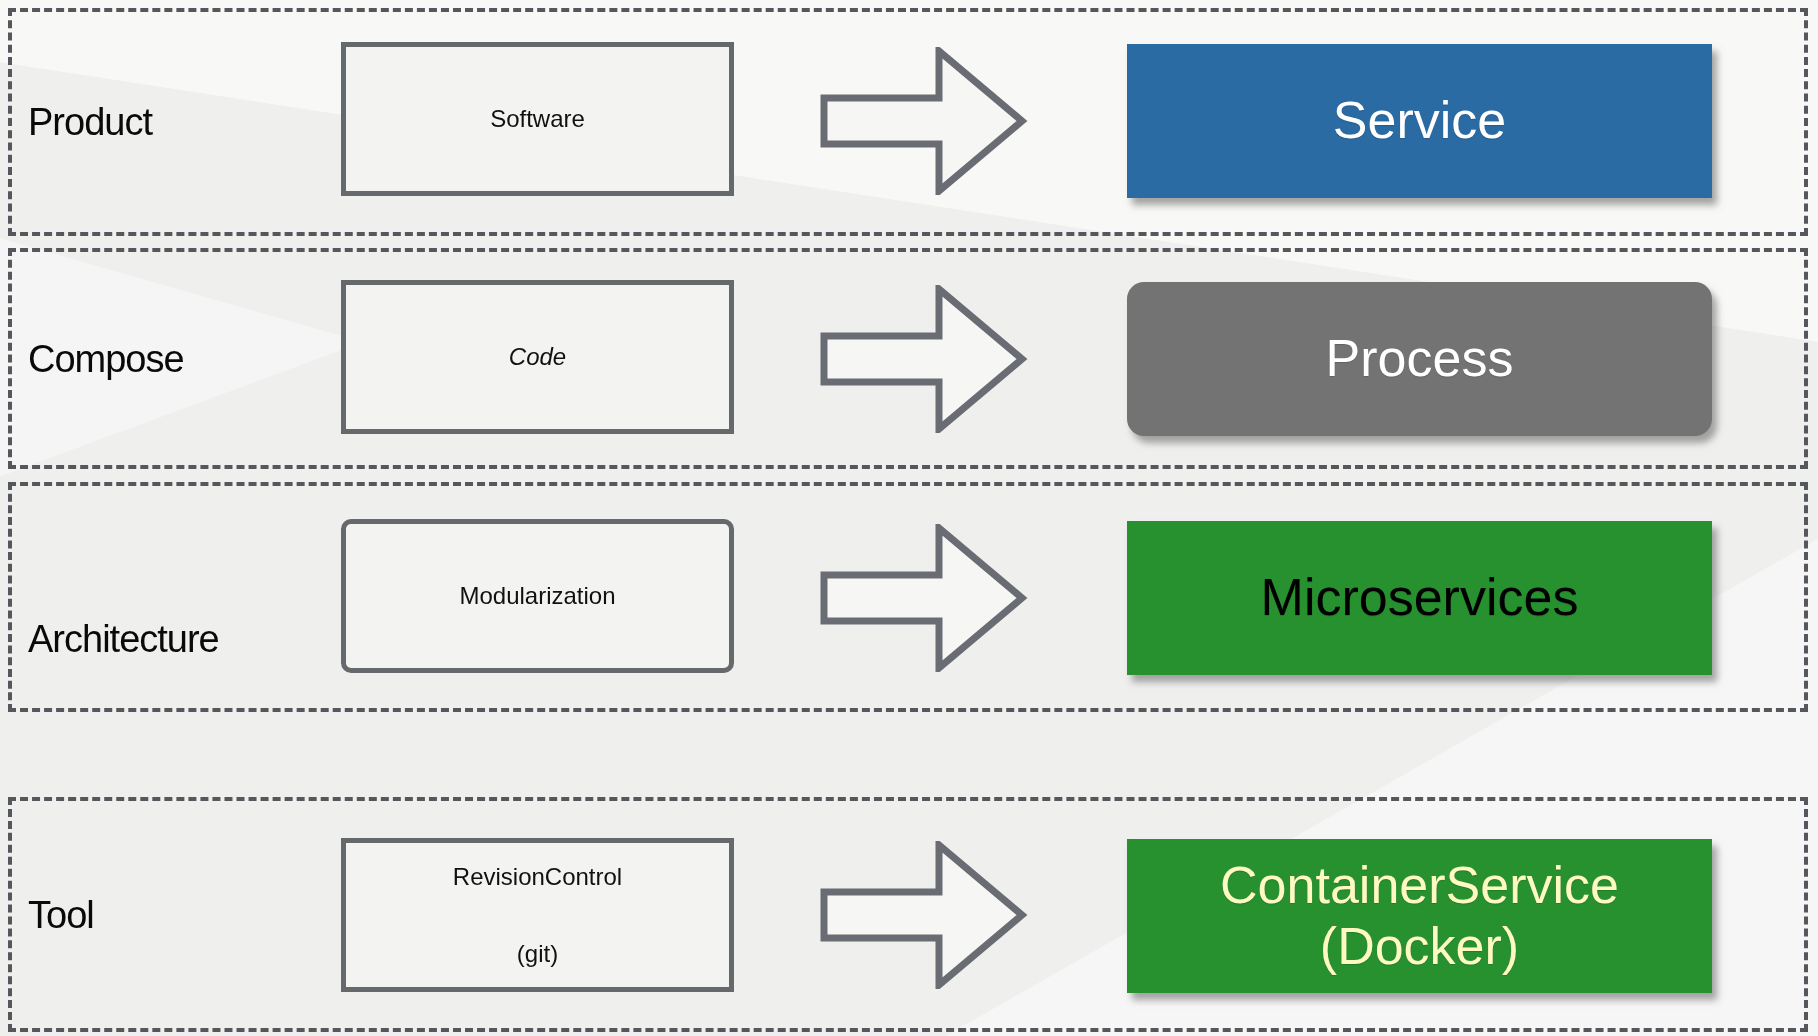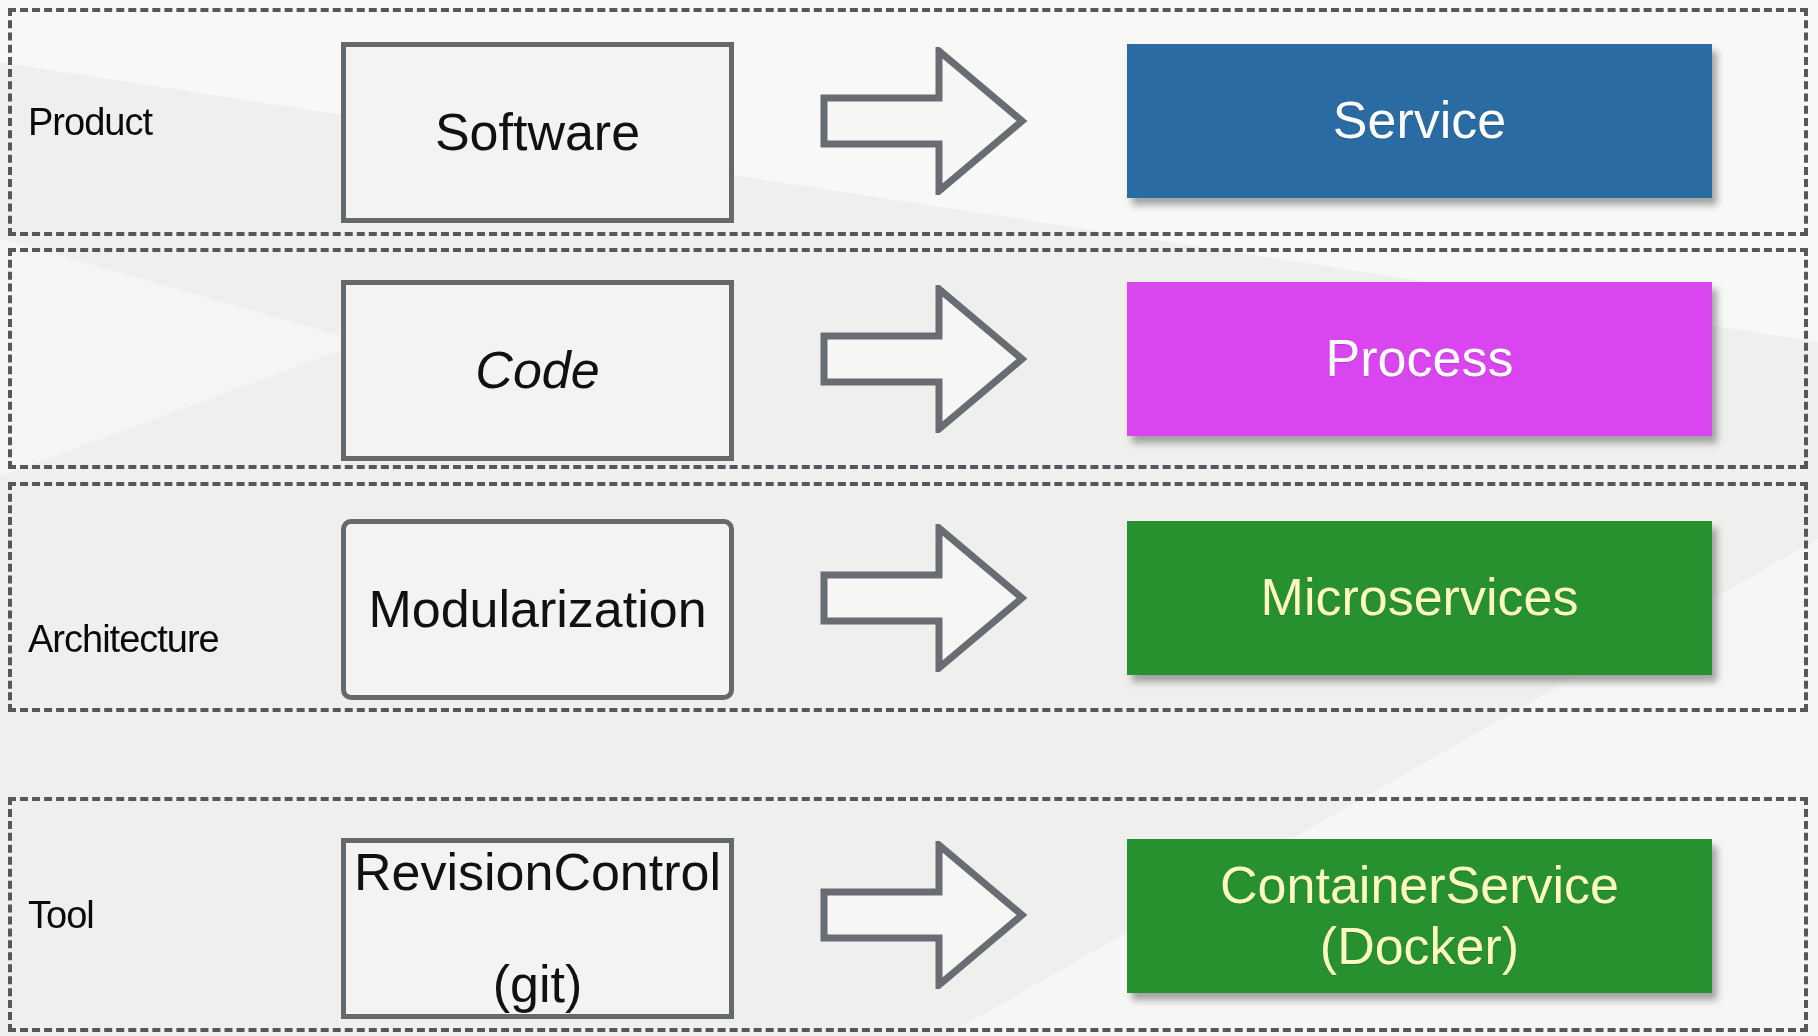--- a/index.html
+++ b/index.html
@@ -27,24 +27,24 @@
   .s4{top:797px;height:235px;}
 
   .row-label{
     position:absolute;left:28px;
     font-size:38px;line-height:62px;color:#0a0a0a;
     white-space:nowrap;letter-spacing:-1px;
   }
   .lbl1{top:91px;} .lbl2{top:328px;} .lbl3{top:567px;margin-top:41px;} .lbl4{top:884px;}
 
   .src-box{
-    position:absolute;left:341px;width:393px;height:181px;
+    position:absolute;left:341px;width:393px;height:154px;
     border:5px solid #66696c;background:#f3f4f2;box-sizing:border-box;
     display:flex;flex-direction:column;align-items:center;justify-content:center;
-    font-size:52px;line-height:1.22;color:#111;text-align:center;
+    font-size:24px;line-height:1.22;color:#111;text-align:center;
   }
   .src1{top:42px;} .src2{top:280px;} .src3{top:519px;border-radius:10px;} .src4{top:838px;gap:48px;}
 
   .arrow{position:absolute;left:820px;width:208px;height:148px;}
   .arr1{top:47px;} .arr2{top:285px;} .arr3{top:524px;} .arr4{top:841px;}
 
   .tgt-box{
     position:absolute;left:1127px;width:585px;height:154px;
     display:flex;flex-direction:column;align-items:center;justify-content:center;
     font-size:52px;line-height:1.18;color:#fff;text-align:center;
@@ -75,41 +75,42 @@
 
   </div>
   <svg class="arrow arr1" viewBox="0 0 208 148">
     <polygon points="4,51 119,51 119,4 202,74 119,144 119,97 4,97" fill="#f6f7f5" stroke="#696d73" stroke-width="7" stroke-linejoin="miter" style="stroke: rgb(105, 109, 115); fill: rgb(246, 247, 245);"></polygon>
   </svg>
   <div class="tgt-box tgt1" style="background-color: rgb(43, 107, 163); color: rgb(255, 255, 255);">
     <span class="line1">Service</span>
 
   </div>
 
+  <div class="row-label lbl2" style="color: rgb(10, 10, 10);">Compose</div>
   <div class="src-box src2" style="border-color: rgb(102, 105, 108); font-style: italic;">
     <span class="line1">Code</span>
 
   </div>
   <svg class="arrow arr2" viewBox="0 0 208 148">
     <polygon points="4,51 119,51 119,4 202,74 119,144 119,97 4,97" fill="#f6f7f5" stroke="#696d73" stroke-width="7" stroke-linejoin="miter" style="stroke: rgb(105, 109, 115); fill: rgb(246, 247, 245);"></polygon>
   </svg>
-  <div class="tgt-box tgt2" style="background-color: #d946ef; color: rgb(255, 255, 255);">
+  <div class="tgt-box tgt2" style="background-color: #737373; color: rgb(255, 255, 255); border-radius: 17px;">
     <span class="line1">Process</span>
 
   </div>
 
   <div class="row-label lbl3" style="color: rgb(10, 10, 10);">Architecture</div>
   <div class="src-box src3" style="border-color: rgb(102, 105, 108);">
     <span class="line1">Modularization</span>
 
   </div>
   <svg class="arrow arr3" viewBox="0 0 208 148">
     <polygon points="4,51 119,51 119,4 202,74 119,144 119,97 4,97" fill="#f6f7f5" stroke="#696d73" stroke-width="7" stroke-linejoin="miter" style="stroke: rgb(105, 109, 115); fill: rgb(246, 247, 245);"></polygon>
   </svg>
-  <div class="tgt-box tgt3" style="background-color: rgb(40, 145, 47); color: #fef9c3;">
+  <div class="tgt-box tgt3" style="background-color: rgb(40, 145, 47); color: #000000;">
     <span class="line1">Microservices</span>
 
   </div>
 
   <div class="row-label lbl4" style="color: rgb(10, 10, 10);">Tool</div>
   <div class="src-box src4" style="border-color: rgb(102, 105, 108);">
     <span class="line1">RevisionControl</span>
     <span class="line2">(git)</span>
   </div>
   <svg class="arrow arr4" viewBox="0 0 208 148">

